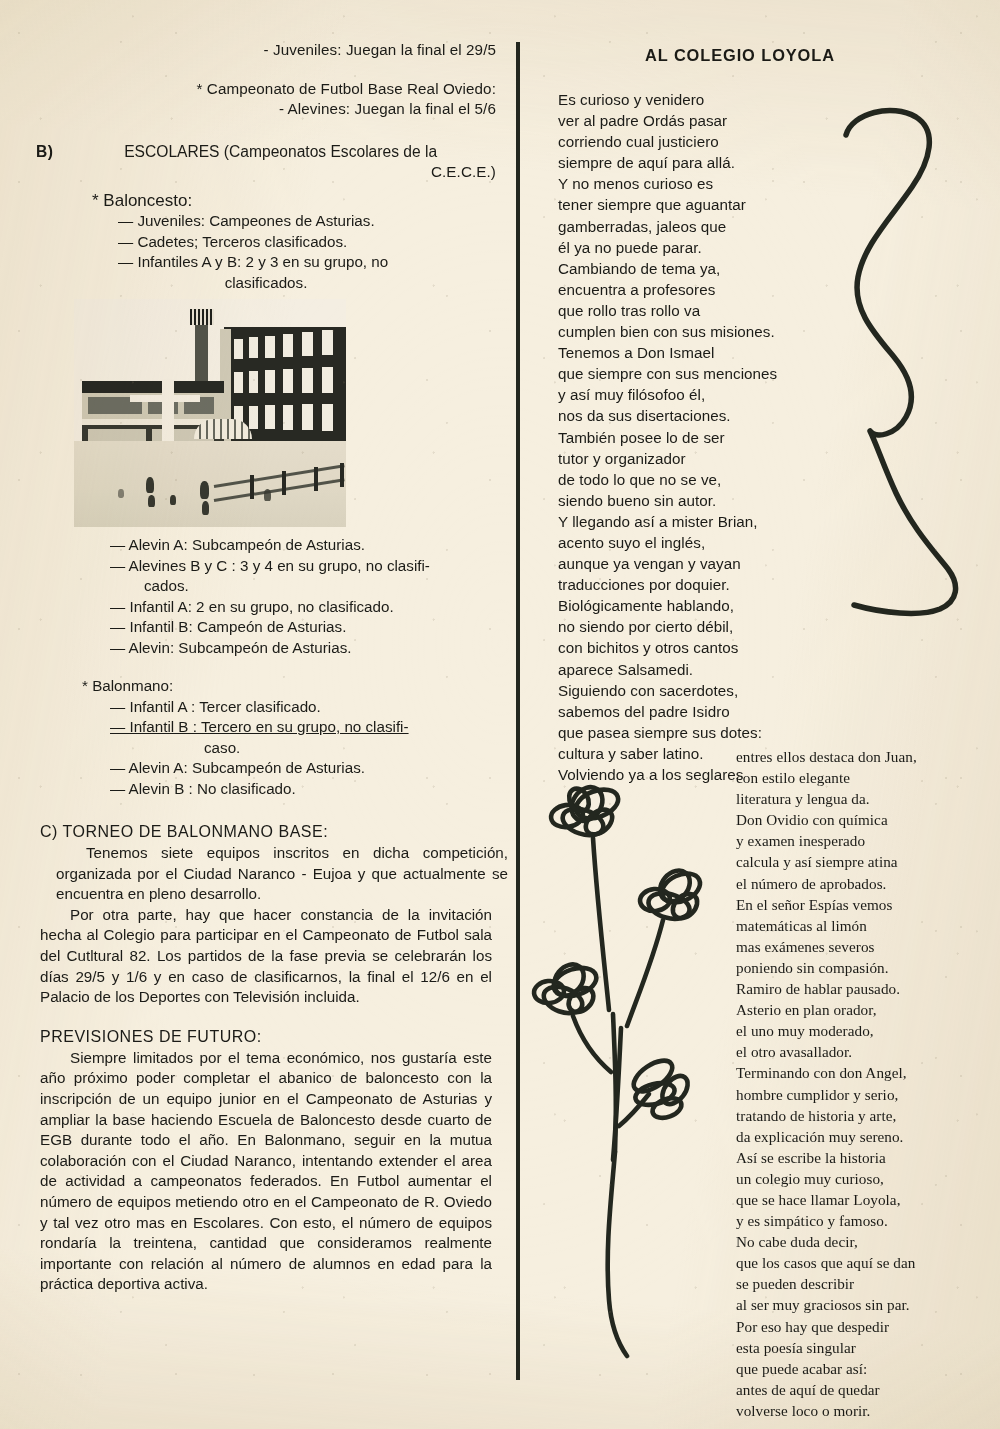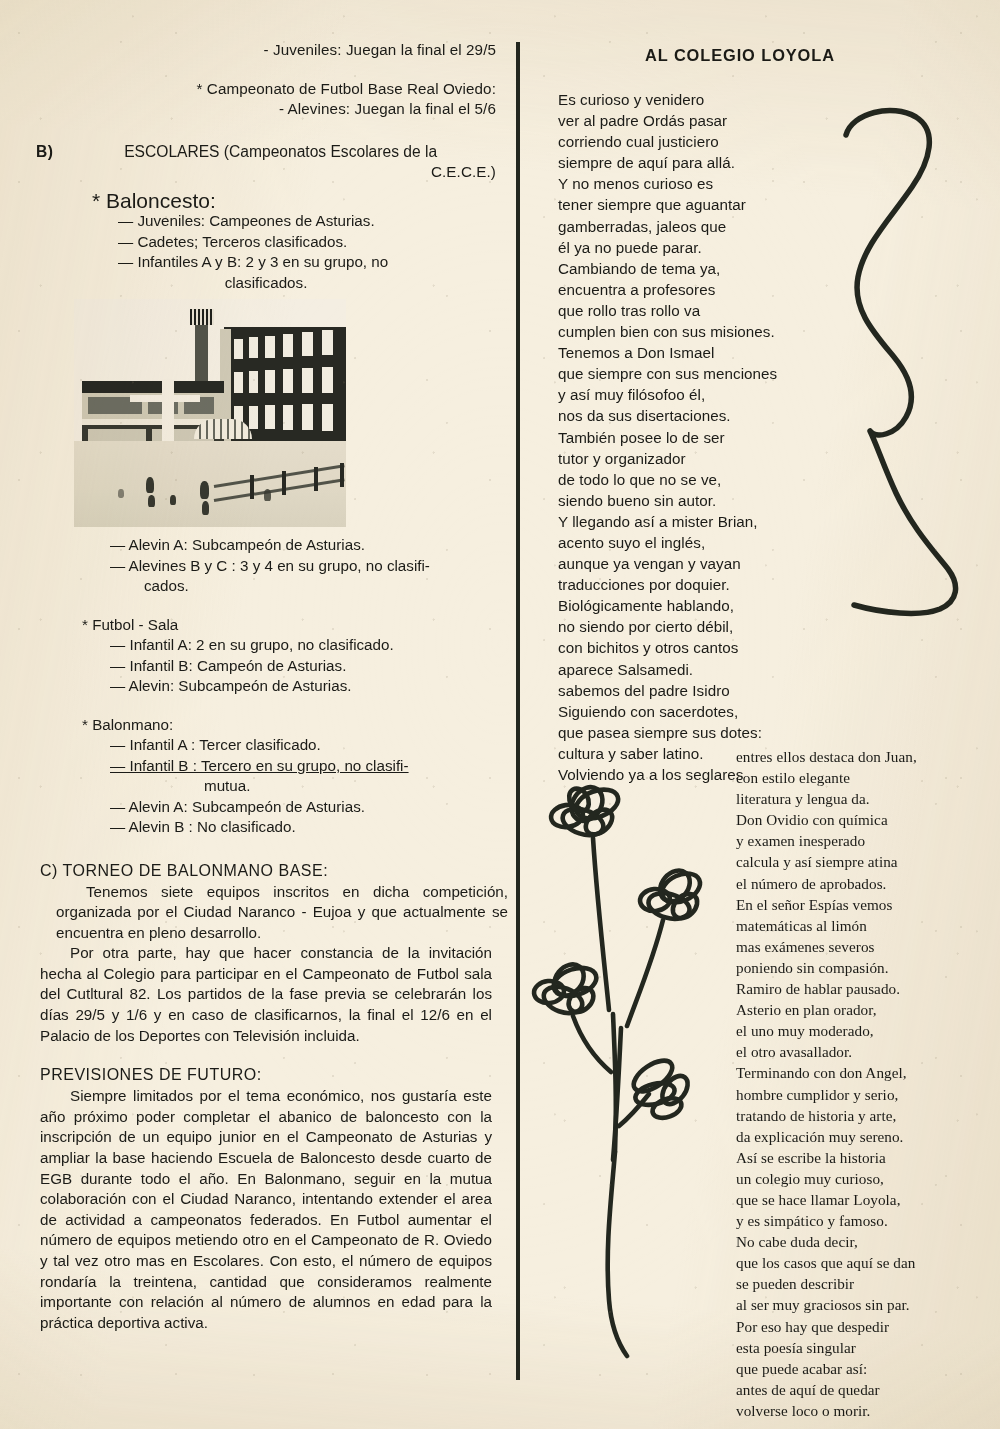--- a/index.html
+++ b/index.html
@@ -61,21 +61,21 @@
   .ctr      { text-align: right; }
   .sp-top-8  { margin-top: 8px; }
   .sp-top-14 { margin-top: 14px; }
   .sp-top-18 { margin-top: 18px; }
   .sp-top-22 { margin-top: 22px; }
 
   .hdr-row { display:flex; font-size:15.6px; line-height:20.5px; }
   .hdr-row .tag { flex:0 0 auto; padding-right: 12px; font-weight:bold; letter-spacing:.4px;}
   .hdr-row .body { flex:1 1 auto; text-align: justify; text-align-last: center; }
 
-  .star { margin-left: 56px; font-size:21px; line-height:20.5px;}
+  .star { margin-left: 56px; font-size:17px; line-height:20.5px;}
   .star-2 { margin-left: 46px; font-size:15.2px; line-height:20.5px;}
   .dash { margin-left: 82px; font-size:15.2px; line-height:20.5px; }
   .dash-2 { margin-left: 74px; font-size:15.2px; line-height:20.5px; }
   .cont-ctr { text-align:center; font-size:15.2px; line-height:20.5px;}
 
   .photo-wrap { margin: 6px 0 8px 38px; width: 272px; }
 
   .sect-title { font-size: 16px; letter-spacing: .5px; line-height: 22px; }
   .para {
     font-size: 15.2px;
@@ -232,29 +232,28 @@
         <div class="person" style="left:96px;  top:196px; width:6px;  height:10px;"></div>
         <div class="person" style="left:44px;  top:190px; width:6px;  height:9px; opacity:.55;"></div>
         <div class="person" style="left:190px; top:190px; width:7px;  height:12px; opacity:.8;"></div>
       </div>
     </div>
 
     <div class="dash-2">— Alevin A: Subcampeón de Asturias.</div>
     <div class="dash-2">— Alevines B y C : 3 y 4 en su grupo, no clasifi-</div>
     <div class="dash-2" style="margin-left:108px;">cados.</div>
 
-    <div class="star-2 sp-top-18">* Futbol - Sala</div>
     <div class="dash-2">— Infantil A: 2 en su grupo, no clasificado.</div>
     <div class="dash-2">— Infantil B: Campeón de Asturias.</div>
     <div class="dash-2">— Alevin: Subcampeón de Asturias.</div>
 
     <div class="star-2 sp-top-18">* Balonmano:</div>
     <div class="dash-2">— Infantil A : Tercer clasificado.</div>
     <div class="dash-2" style="width:320px; text-align:justify; text-align-last:left;text-decoration:underline;">— Infantil B : Tercero en su grupo, no clasifi-</div>
-    <div class="dash-2" style="margin-left:168px;">mutua.</div>
+    <div class="dash-2" style="margin-left:168px;">caso.</div>
     <div class="dash-2">— Alevin A: Subcampeón de Asturias.</div>
     <div class="dash-2">— Alevin B : No clasificado.</div>
 
     <div class="sect-title sp-top-22" style="margin-left:4px;">C) TORNEO DE BALONMANO BASE:</div>
 
     <div class="para sp-top-14" style="margin-left:20px; width:452px;">Tenemos siete equipos inscritos en dicha competición, organizada por el Ciudad Naranco - Eujoa y que actualmente se encuentra en pleno desarrollo.</div>
     <div class="para" style="margin-left:4px; width:452px;">Por otra parte, hay que hacer constancia de la invitación hecha al Colegio para participar en el Campeonato de Futbol sala del Cutltural 82. Los partidos de la fase previa se celebrarán los días 29/5 y 1/6 y en caso de clasificarnos, la final el 12/6 en el Palacio de los Deportes con Televisión incluida.</div>
 
     <div class="sect-title sp-top-18" style="margin-left:4px;">PREVISIONES DE FUTURO:</div>
     <div class="para" style="margin-left:4px; width:452px;">Siempre limitados por el tema económico, nos gustaría este año próximo poder completar el abanico de baloncesto con la inscripción de un equipo junior en el Campeonato de Asturias y ampliar la base haciendo Escuela de Baloncesto desde cuarto de EGB durante todo el año. En Balonmano, seguir en la mutua colaboración con el Ciudad Naranco, intentando extender el area de actividad a campeonatos federados. En Futbol aumentar el número de equipos metiendo otro en el Campeonato de R. Oviedo y tal vez otro mas en Escolares. Con esto, el número de equipos rondaría la treintena, cantidad que consideramos realmente importante con relación al número de alumnos en edad para la práctica deportiva activa.</div>
@@ -286,22 +285,22 @@
     <div class="verse">de todo lo que no se ve,</div>
     <div class="verse">siendo bueno sin autor.</div>
     <div class="verse">Y llegando así a mister Brian,</div>
     <div class="verse">acento suyo el inglés,</div>
     <div class="verse">aunque ya vengan y vayan</div>
     <div class="verse">traducciones por doquier.</div>
     <div class="verse">Biológicamente hablando,</div>
     <div class="verse">no siendo por cierto débil,</div>
     <div class="verse">con bichitos y otros cantos</div>
     <div class="verse">aparece Salsamedi.</div>
+    <div class="verse">Siguiendo con sacerdotes,</div>
     <div class="verse">sabemos del padre Isidro</div>
-    <div class="verse">Siguiendo con sacerdotes,</div>
     <div class="verse">que pasea siempre sus dotes:</div>
     <div class="verse">cultura y saber latino.</div>
     <div class="verse">Volviendo ya a los seglares</div>
   </div>
 
   <div id="poem-b">
     <div class="verse">entres ellos destaca don Juan,</div>
     <div class="verse">con estilo elegante</div>
     <div class="verse">literatura y lengua da.</div>
     <div class="verse">Don Ovidio con química</div>

